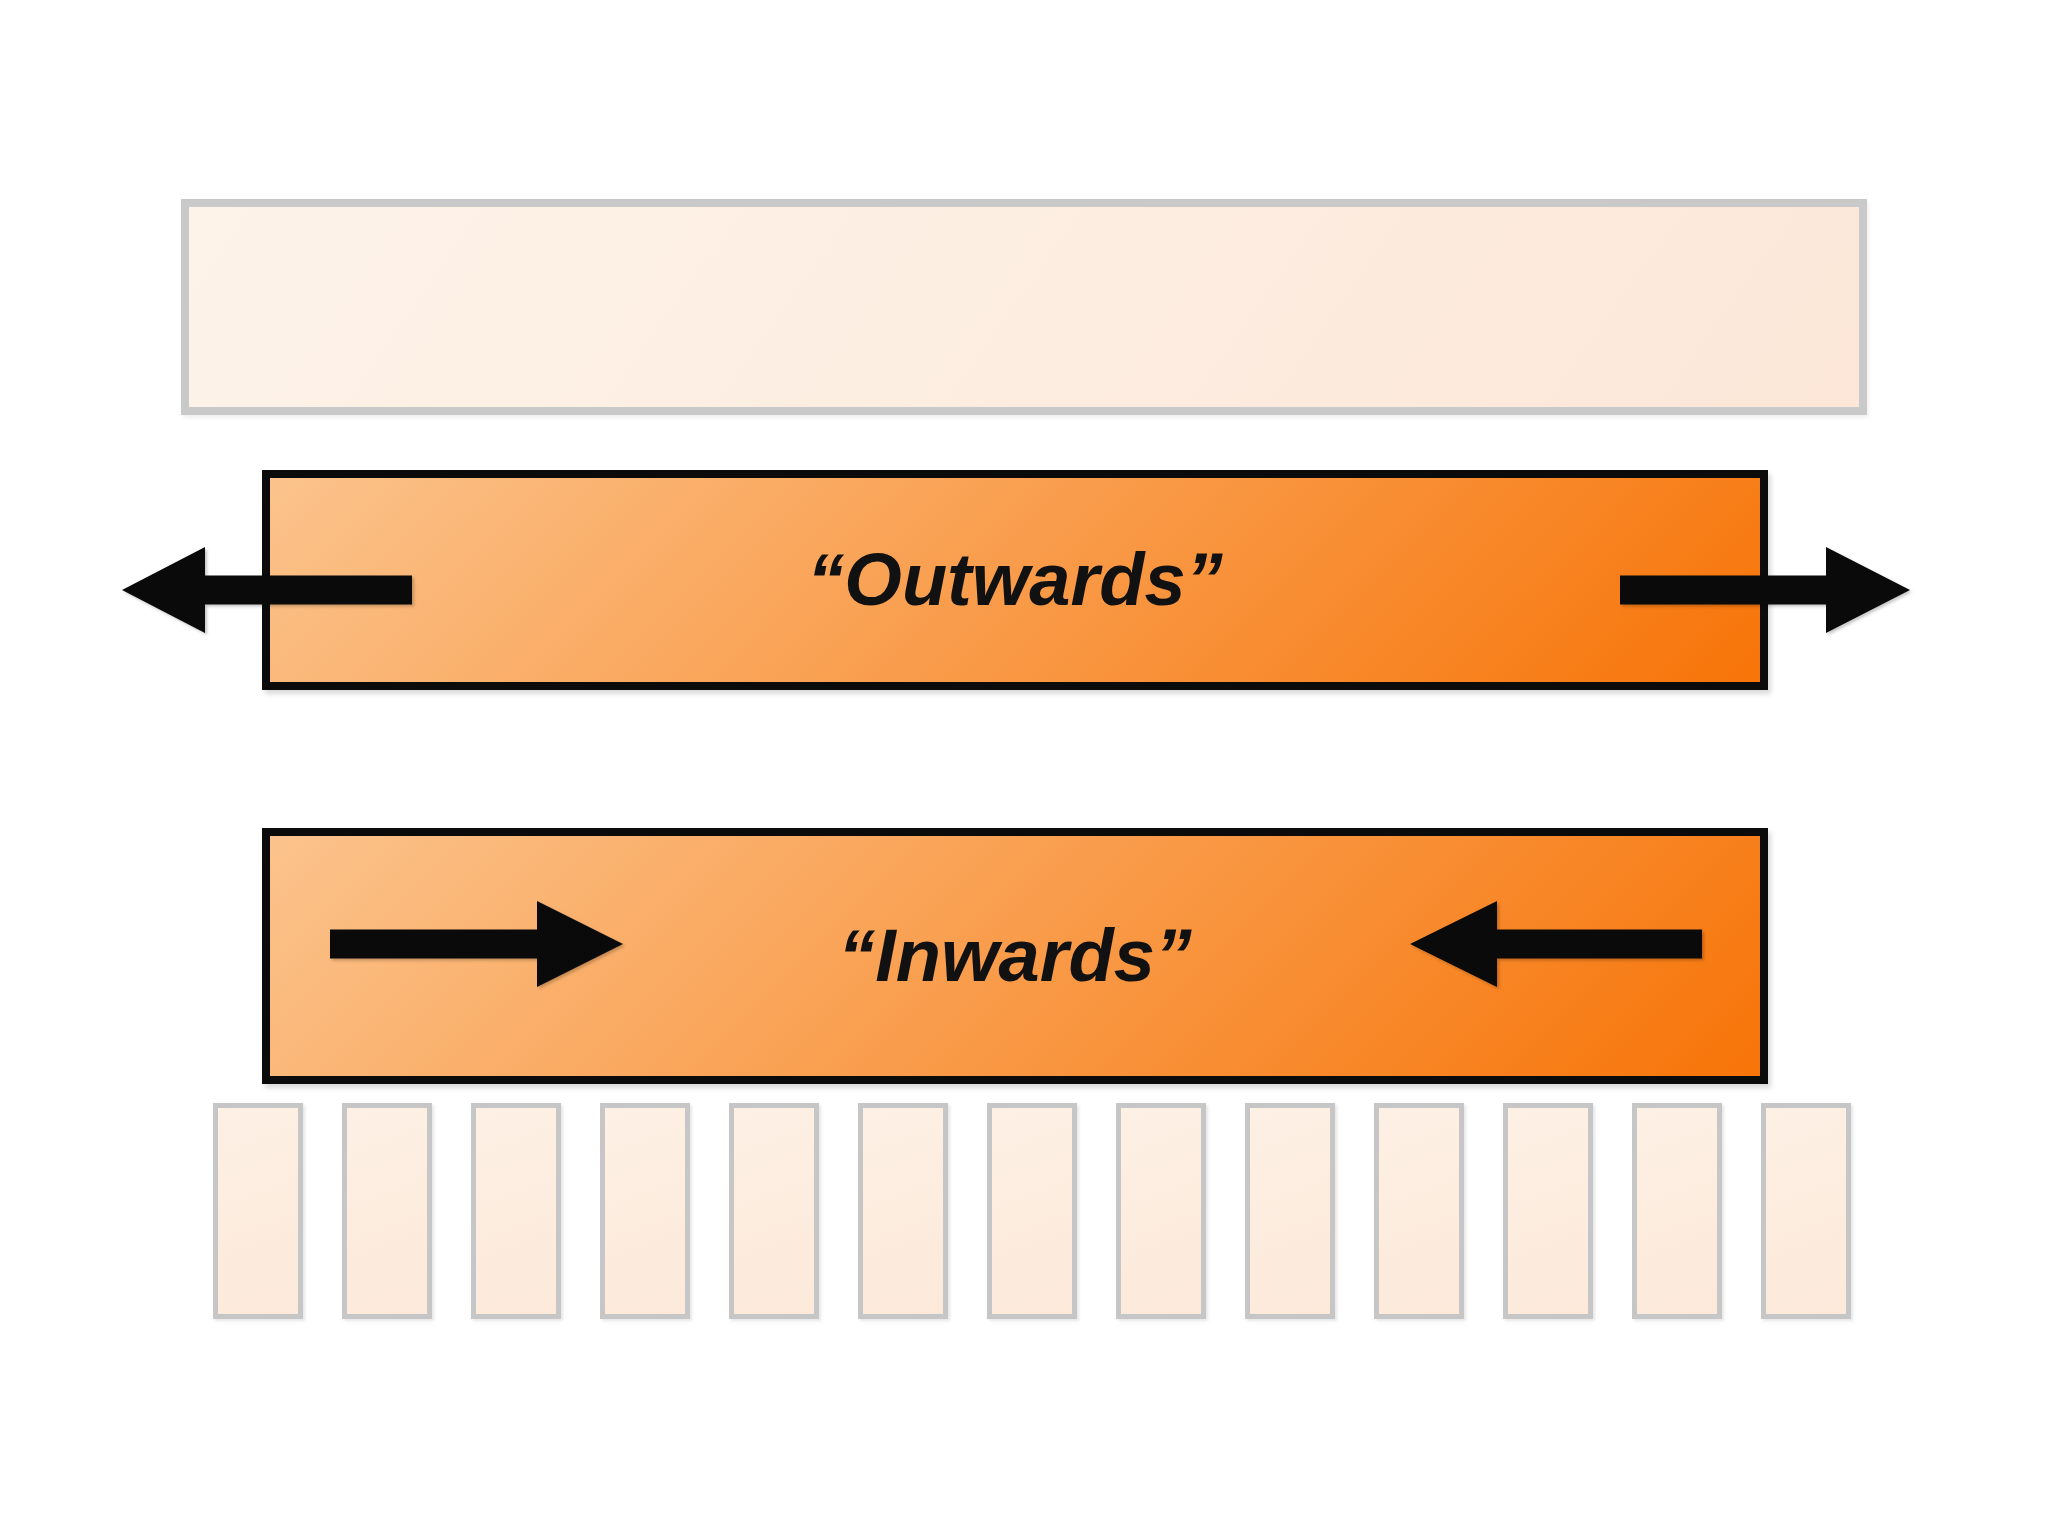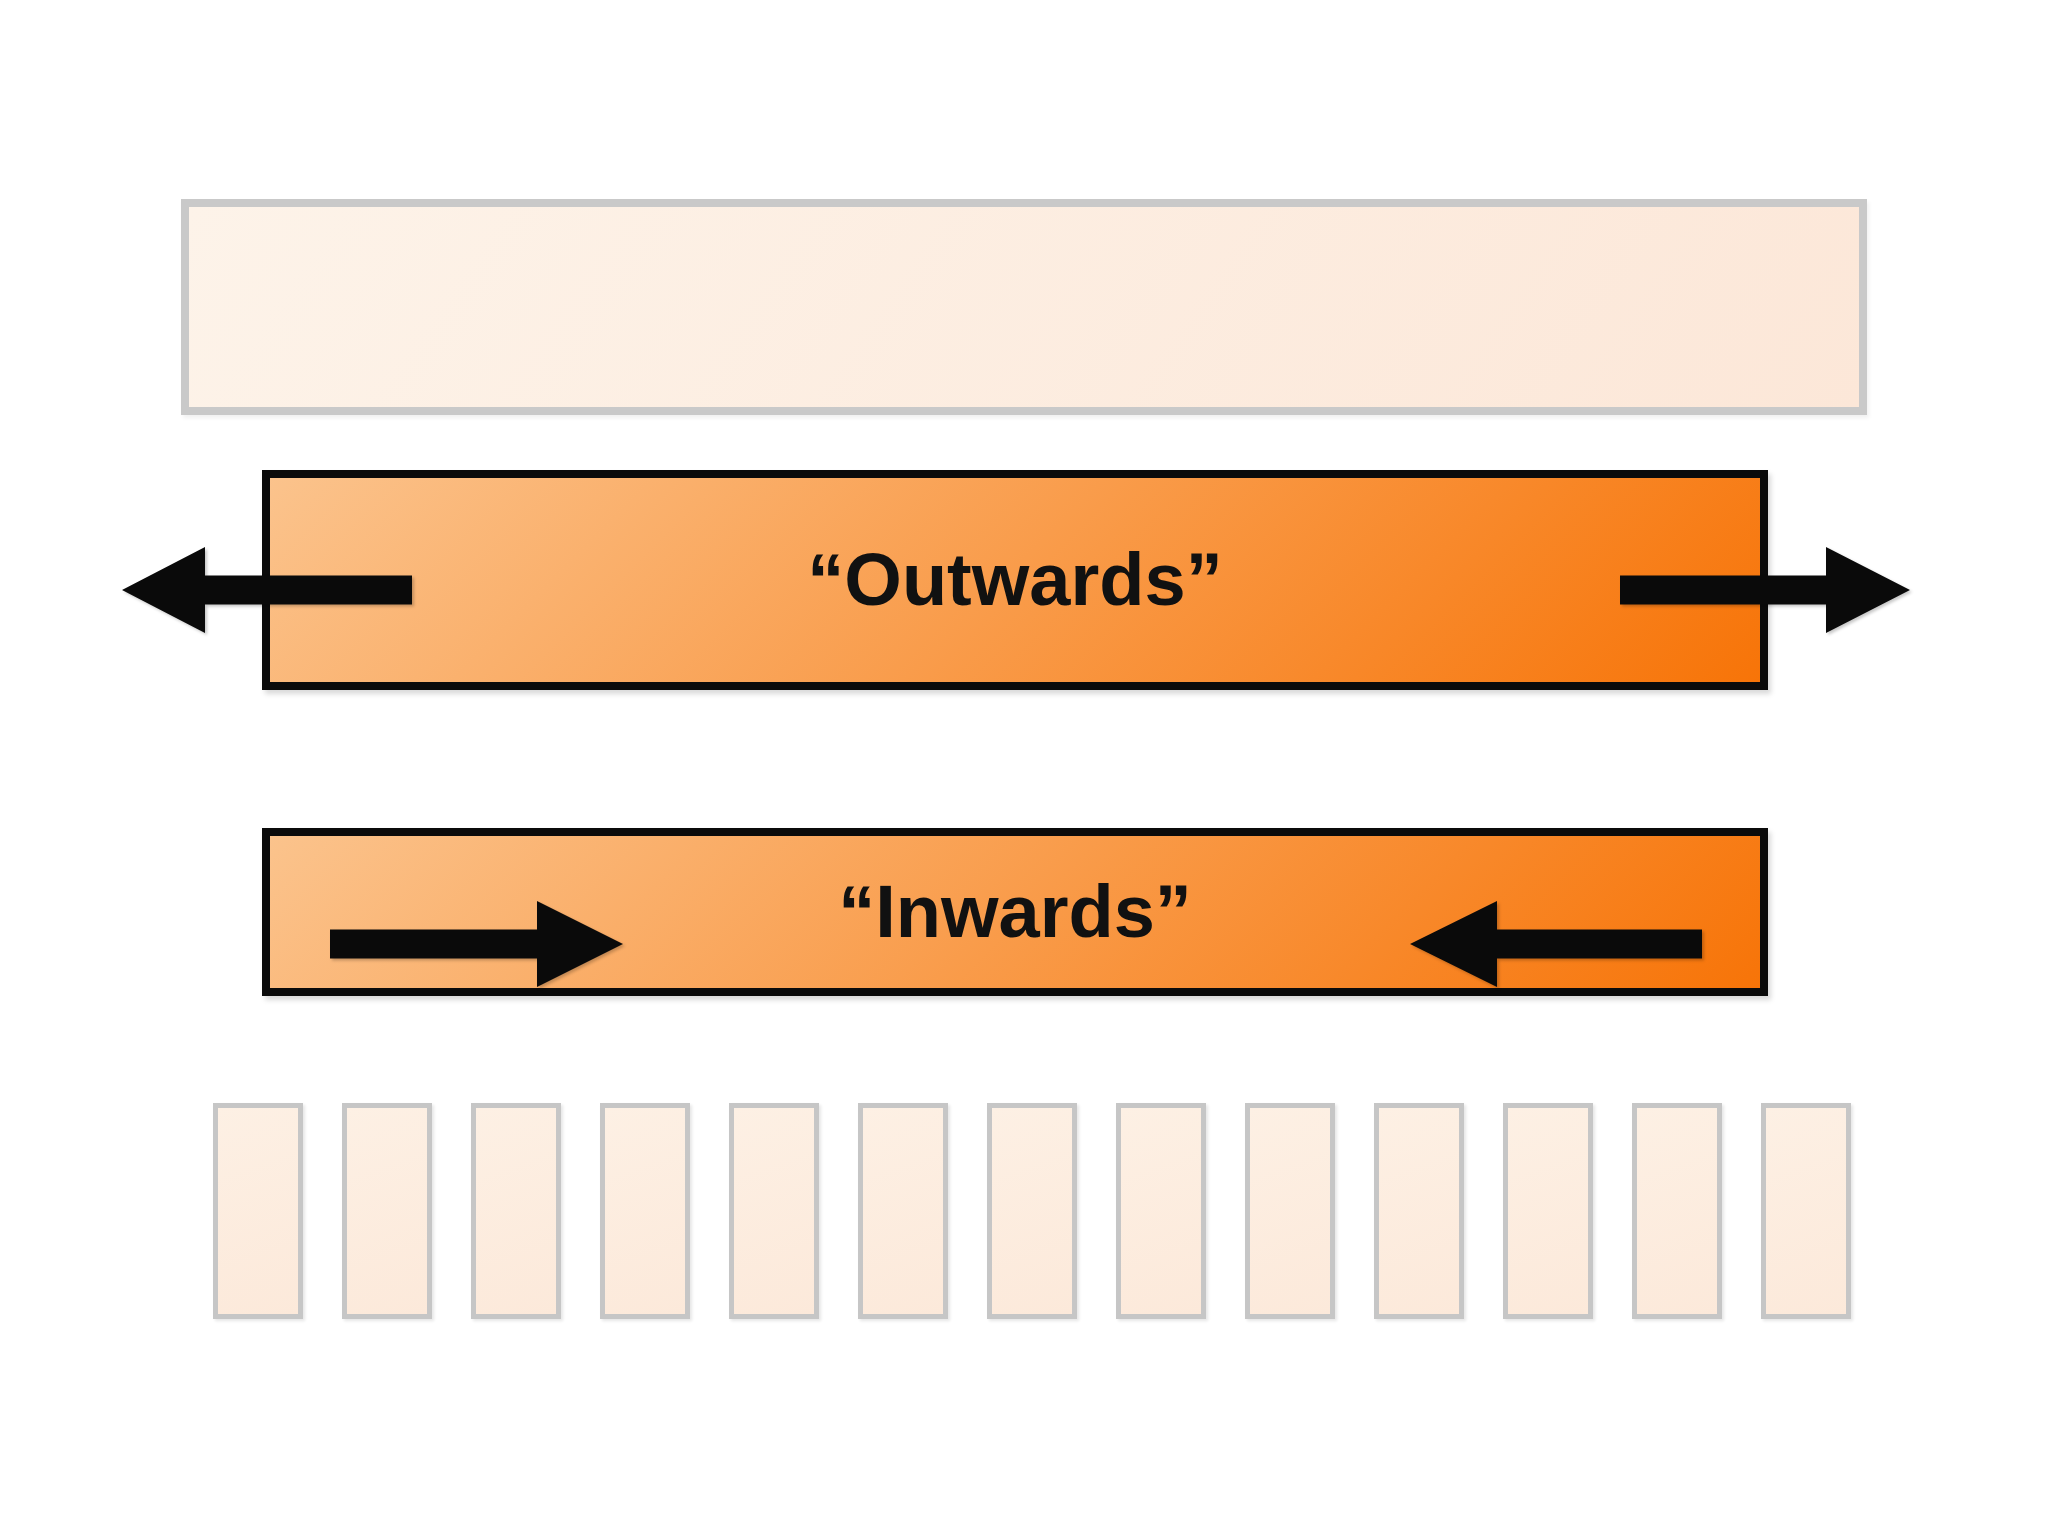--- a/index.html
+++ b/index.html
@@ -37,23 +37,24 @@
     box-shadow:2px 3px 4px rgba(0,0,0,0.06);
   }
   .big-bar{
     position:absolute;
     left:262px;width:1506px;
     box-sizing:border-box;
     border:8px solid var(--bar-border);
     background:linear-gradient(135deg, var(--bar-grad-start) 0%, var(--bar-grad-end) 100%);
     display:flex;align-items:center;justify-content:center;
     box-shadow:3px 4px 5px rgba(0,0,0,0.15);
+    font-style:italic;
   }
   .bar-outwards{top:470px;height:220px;}
-  .bar-inwards{top:828px;height:168px;}
+  .bar-inwards{top:828px;height:256px;}
   .bar-label{
     color:var(--label);
     font-size:74px;
     font-weight:700;
     letter-spacing:0px;
     line-height:1;
     user-select:none;
   }
   .arrow-svg{
     position:absolute;

